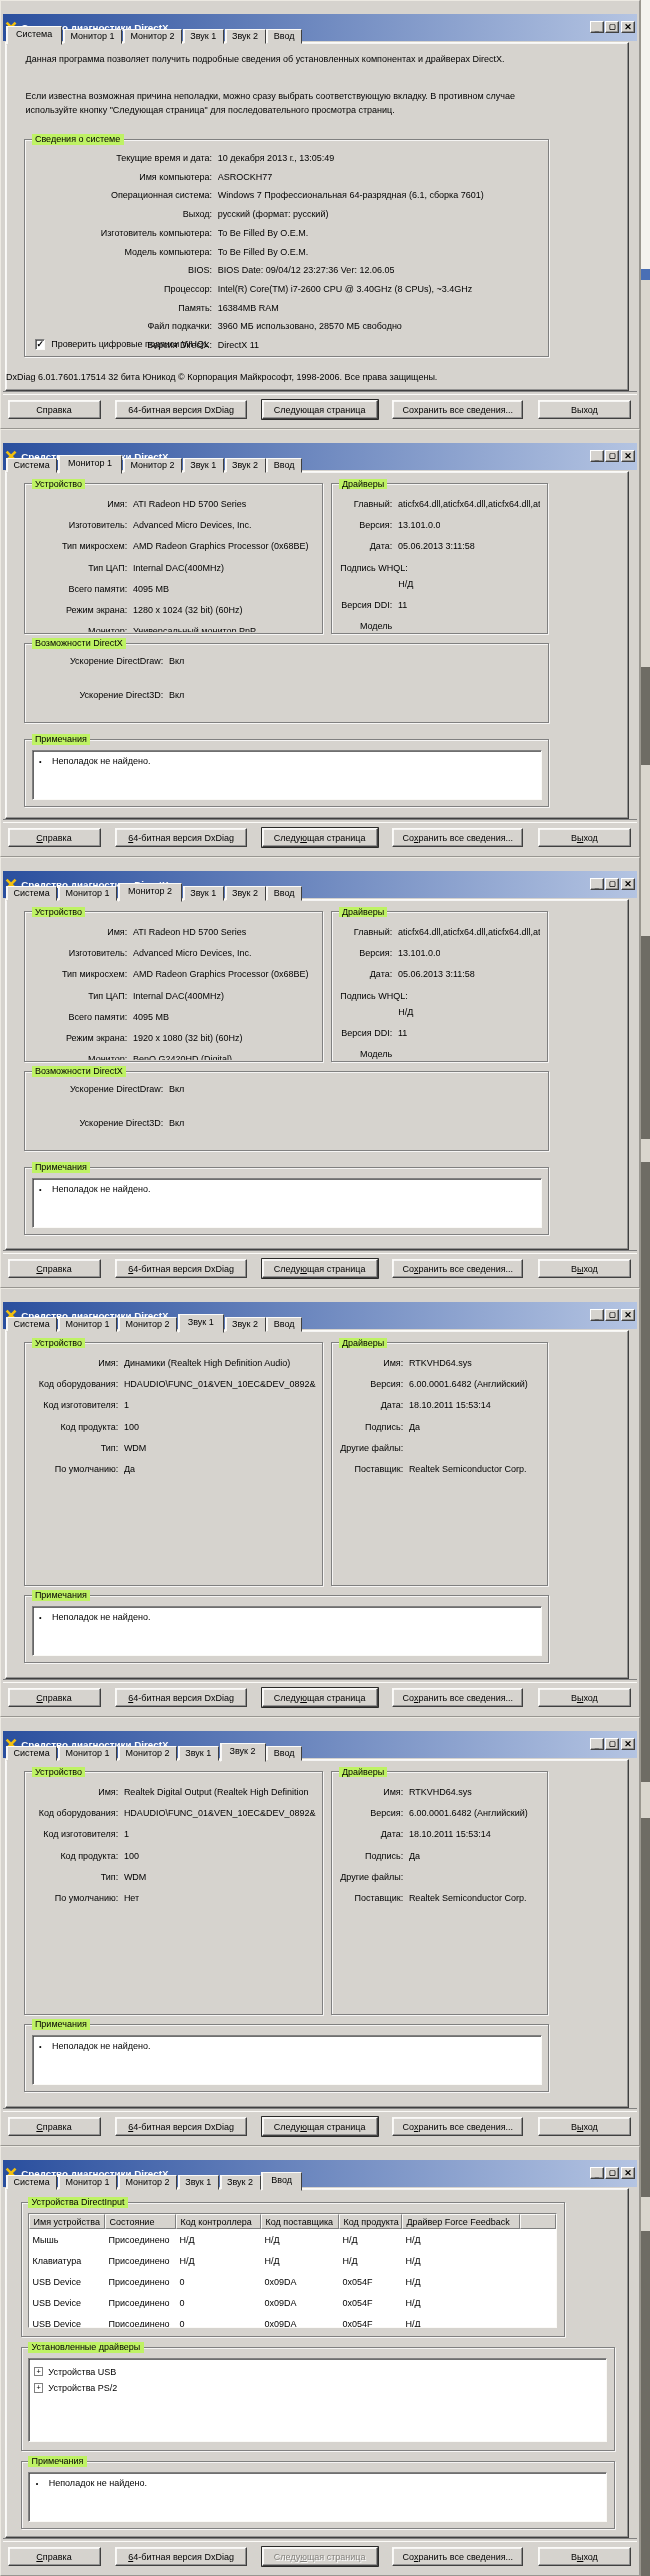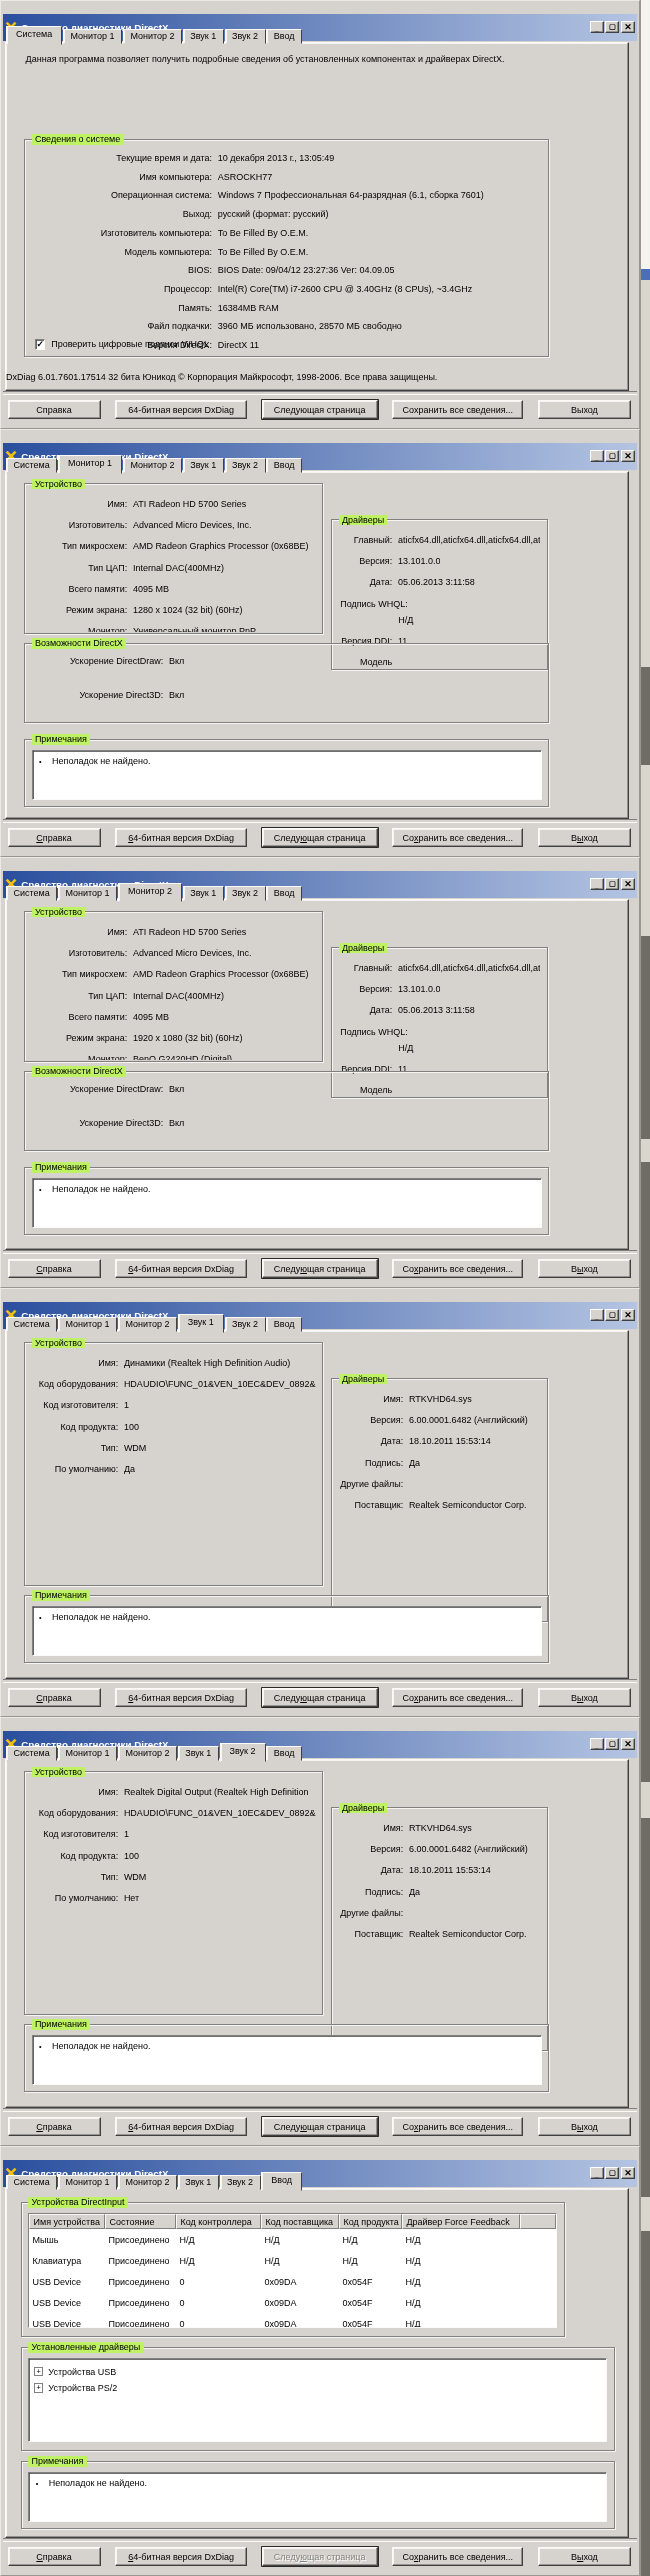--- a/index.html
+++ b/index.html
@@ -71,21 +71,21 @@
     #f4f3ee 0px,#f4f3ee 269px,#4a6fb5 269px,#4a6fb5 280px,#d9d6cd 280px,#d9d6cd 667px,
     #6e6c64 667px,#6e6c64 765px,#d9d6cd 765px,#d9d6cd 936px,#6e6c64 936px,#6e6c64 1139px,
     #d9d6cd 1139px,#d9d6cd 1162px,#6e6c64 1162px,#6e6c64 1782px,#d9d6cd 1782px,#d9d6cd 1818px,
     #6e6c64 1818px,#6e6c64 2197px,#d9d6cd 2197px,#d9d6cd 2231px,#6e6c64 2231px,#6e6c64 2576px);}
   
   .w1{height:429px;}.w2{height:428px;}.w3{height:431px;}.w4{height:429px;}.w5{height:429px;}.w6{height:430px;}
   .intro1{position:absolute;top:9.8px;left:19.5px;right:16.3px;line-height:12.2px;}
   .intro2{position:absolute;top:46px;left:19.5px;right:90px;line-height:14px;}
   .gb-sys{top:96px;left:18px;width:525px;height:218px;}
   .gb-dev{top:11.4px;left:18px;width:299px;height:151px;}
-  .gb-drv{top:11.4px;left:325px;width:217px;height:151px;margin-top:36px;}
+  .gb-drv{top:11.4px;left:325px;width:217px;height:151px;}
   .gb-dx{top:171px;left:18px;width:525px;height:80px;}
   .gb-notes{top:267px;left:18px;width:525px;height:68px;}
   .gb-dev.tall,.gb-drv.tall{height:244px;}
   .gb-notes.snd{top:264px;}
   .gb-di{top:13px;left:14.6px;width:544px;height:135px;}
   .gb-idrv{top:158px;left:14.6px;width:594px;height:104px;}
   .gb-notes.inp{top:272px;left:14.6px;width:594px;height:68px;}
   .notes-box{position:absolute;left:6.5px;right:6.5px;top:9.8px;bottom:6.5px;}
   .lv-box{position:absolute;left:6.5px;right:6.5px;top:9.8px;bottom:8.1px;overflow:hidden;}
   .gbpad{position:absolute;left:8.1px;right:6.5px;top:1.6px;bottom:1.6px;overflow:hidden;}
@@ -109,20 +109,21 @@
       <span class="tbb">
           <span>▢</span>
         </span>
       <span class="tbb cls">
           <span>✕</span>
         </span>
     </div>
     <div class="tabs"><span class="tab active">Система</span><span class="tab">Монитор 1</span><span class="tab">Монитор 2</span><span class="tab">Звук 1</span><span class="tab">Звук 2</span><span class="tab">Ввод</span></div>
     <div class="page">
       <div class="intro1">Данная программа позволяет получить подробные сведения об установленных компонентах и драйверах DirectX.</div>
+      <div class="intro2">Если известна возможная причина неполадки, можно сразу выбрать соответствующую вкладку. В противном случае используйте кнопку "Следующая страница" для последовательного просмотра страниц.</div>
       <div class="gb gb-sys">
         <span class="gt">Сведения о системе</span>
         <div class="fields sysf">
             <div class="frow">
               <span class="flabel">Текущие время и дата:</span>
               <span class="fvalue">10 декабря 2013 г., 13:05:49</span>
             </div>
             <div class="frow">
               <span class="flabel">Имя компьютера:</span>
               <span class="fvalue">ASROCKH77</span>
@@ -138,21 +139,21 @@
             <div class="frow">
               <span class="flabel">Изготовитель компьютера:</span>
               <span class="fvalue">To Be Filled By O.E.M.</span>
             </div>
             <div class="frow">
               <span class="flabel">Модель компьютера:</span>
               <span class="fvalue">To Be Filled By O.E.M.</span>
             </div>
             <div class="frow">
               <span class="flabel">BIOS:</span>
-              <span class="fvalue">BIOS Date: 09/04/12 23:27:36 Ver: 04.09.05</span>
+              <span class="fvalue">BIOS Date: 09/04/12 23:27:36 Ver: 12.06.05</span>
             </div>
             <div class="frow">
               <span class="flabel">Процессор:</span>
               <span class="fvalue">Intel(R) Core(TM) i7-2600 CPU @ 3.40GHz (8 CPUs), ~3.4GHz</span>
             </div>
             <div class="frow">
               <span class="flabel">Память:</span>
               <span class="fvalue">16384MB RAM</span>
             </div>
             <div class="frow">

